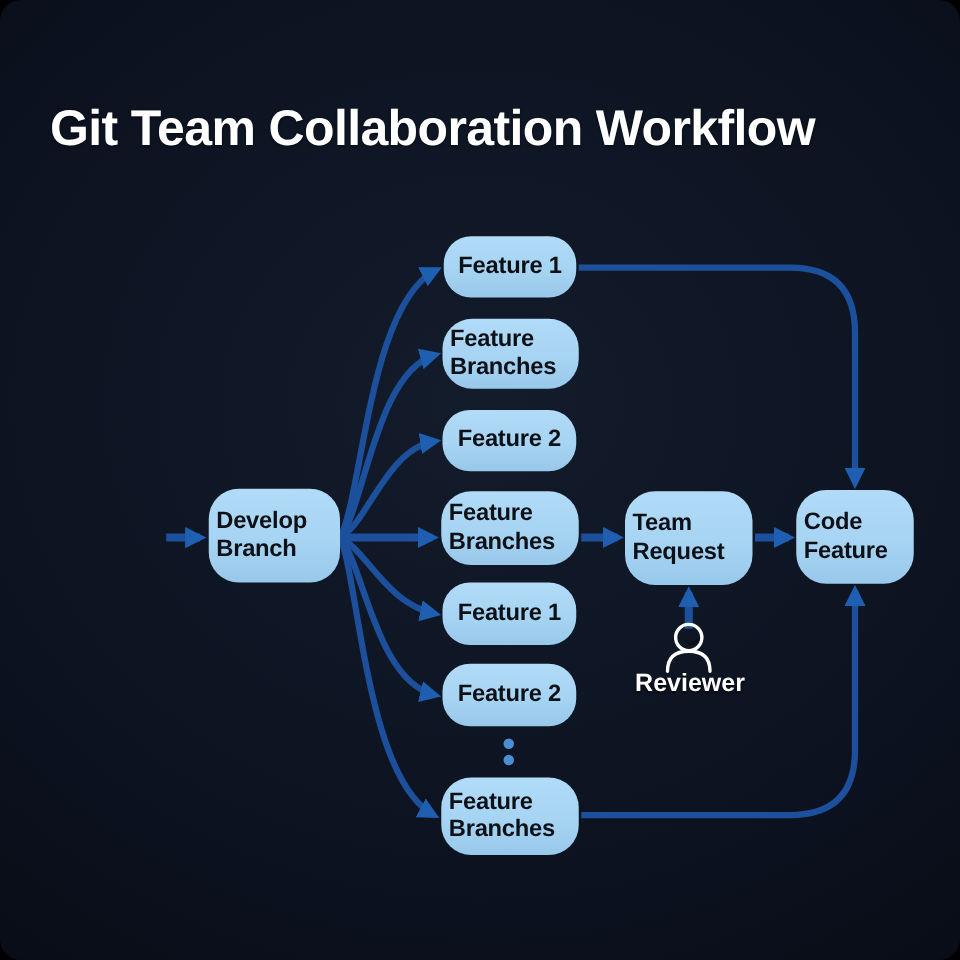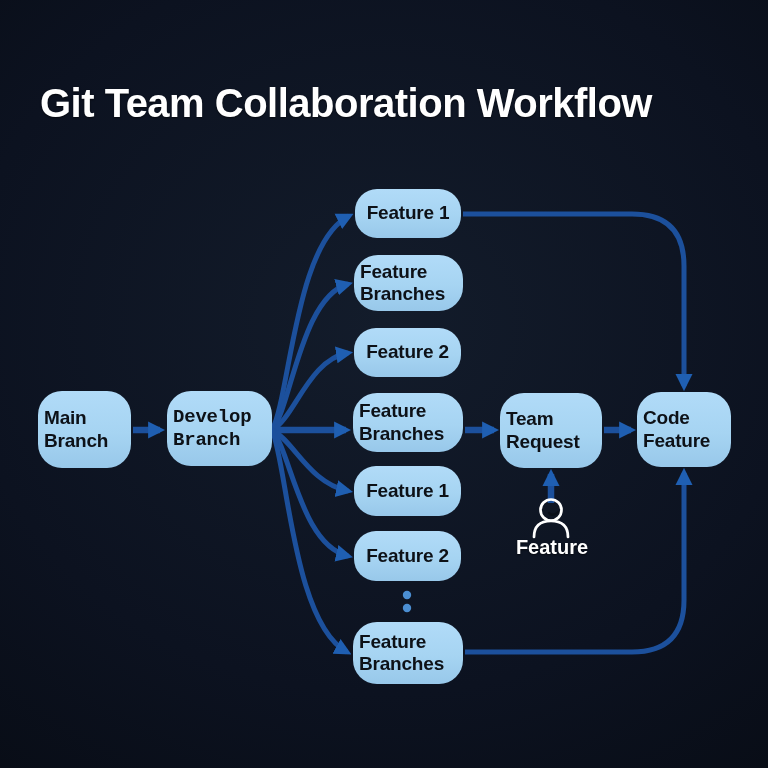--- a/index.html
+++ b/index.html
@@ -9,20 +9,21 @@
   html,body{margin:0;padding:0;}
   body{
     width:768px;height:768px;overflow:hidden;
     font-family:"Liberation Sans","DejaVu Sans",sans-serif;
     background:#000;
   }
   .canvas{
     position:relative;width:768px;height:768px;
     background:
       radial-gradient(130% 115% at 50% 42%, #131c2b 0%, #0c1220 42%, #070b13 72%, #020407 100%);
+    border-radius: 17px;
   }
   .title{
     position:absolute;left:40px;top:81px;
     font-size:40px;font-weight:bold;letter-spacing:-0.5px;
     color:var(--title-text);white-space:nowrap;
     text-shadow:0 1px 2px rgba(0,0,0,0.6);
   }
   .node{
     position:absolute;display:flex;align-items:center;justify-content:center;
     background:linear-gradient(180deg, #b1dbf8 0%, var(--node-fill) 55%, #98c8ea 100%);
@@ -81,25 +82,22 @@
       <circle class="dot" cx="407" cy="608" r="4.2"></circle>
     </g>
 
     <g>
       <circle class="person" cx="551" cy="510" r="10.5"></circle>
       <path class="person-smile" d="M549,513 Q553,517 558,512"></path>
       <path class="person" d="M534,537 C534,525 541,521 551,521 C561,521 568,525 568,537"></path>
     </g>
   </svg>
 
-  <div class="node" style="left:38px;top:391px;width:93px;height:77px;">
-    <span>Main Branch</span>
-  </div>
 
-  <div class="node" style="left:167px;top:391px;width:105px;height:75px;font-family:Liberation Mono, monospace;">
+  <div class="node" style="left:167px;top:391px;width:105px;height:75px;">
     <span>Develop Branch</span>
   </div>
 
   <div class="node" style="left:355px;top:189px;width:106px;height:49px;border-radius:22px;">
     <span>Feature 1</span>
   </div>
 
   <div class="node" style="left:354px;top:255px;width:109px;height:56px;">
     <span>Feature Branches</span>
   </div>
@@ -125,15 +123,15 @@
   </div>
 
   <div class="node" style="left:500px;top:393px;width:102px;height:75px;">
     <span>Team Request</span>
   </div>
 
   <div class="node" style="left:637px;top:392px;width:94px;height:75px;">
     <span>Code Feature</span>
   </div>
 
-  <div class="reviewer-label">Feature</div>
+  <div class="reviewer-label">Reviewer</div>
 
 </div>
 
 </body></html>

